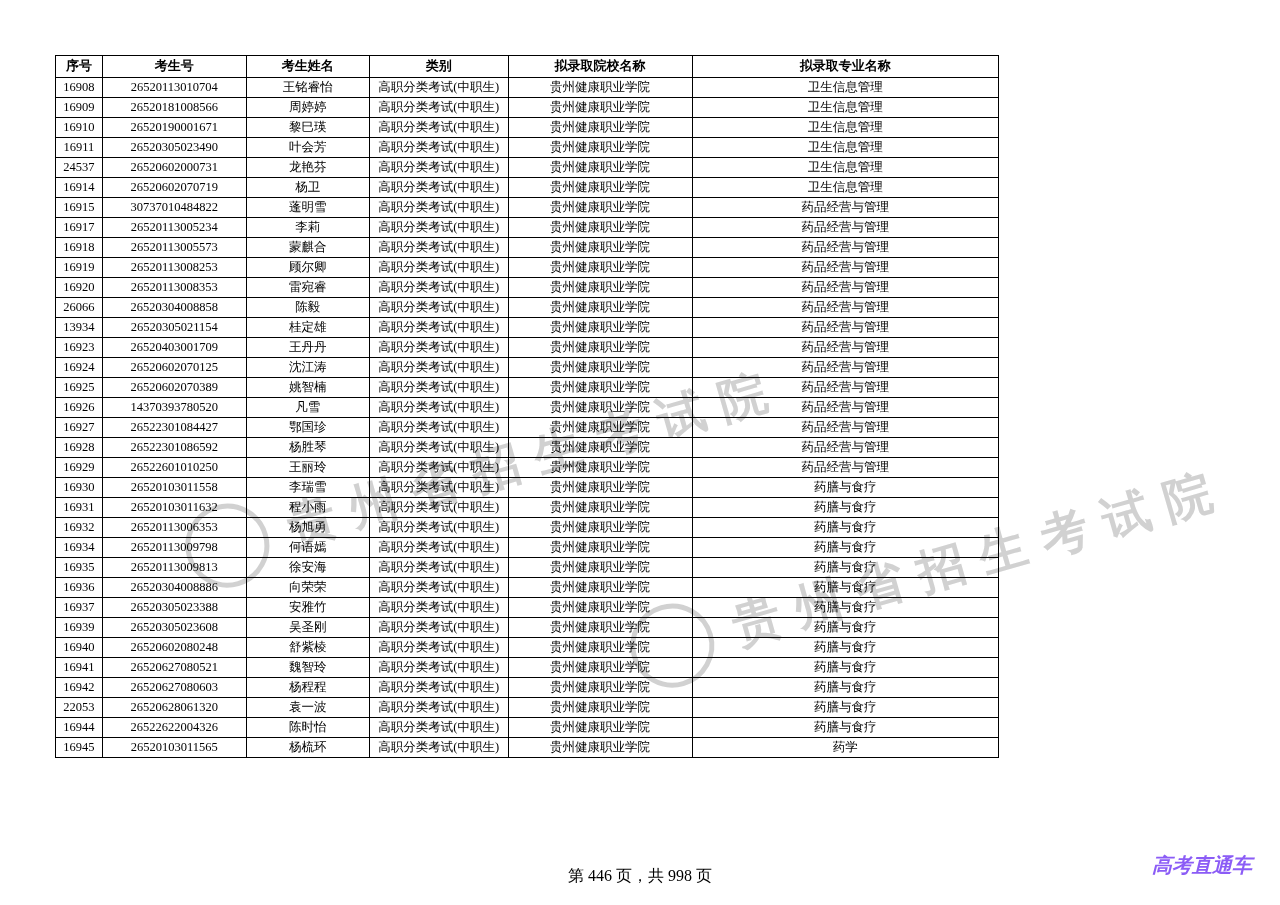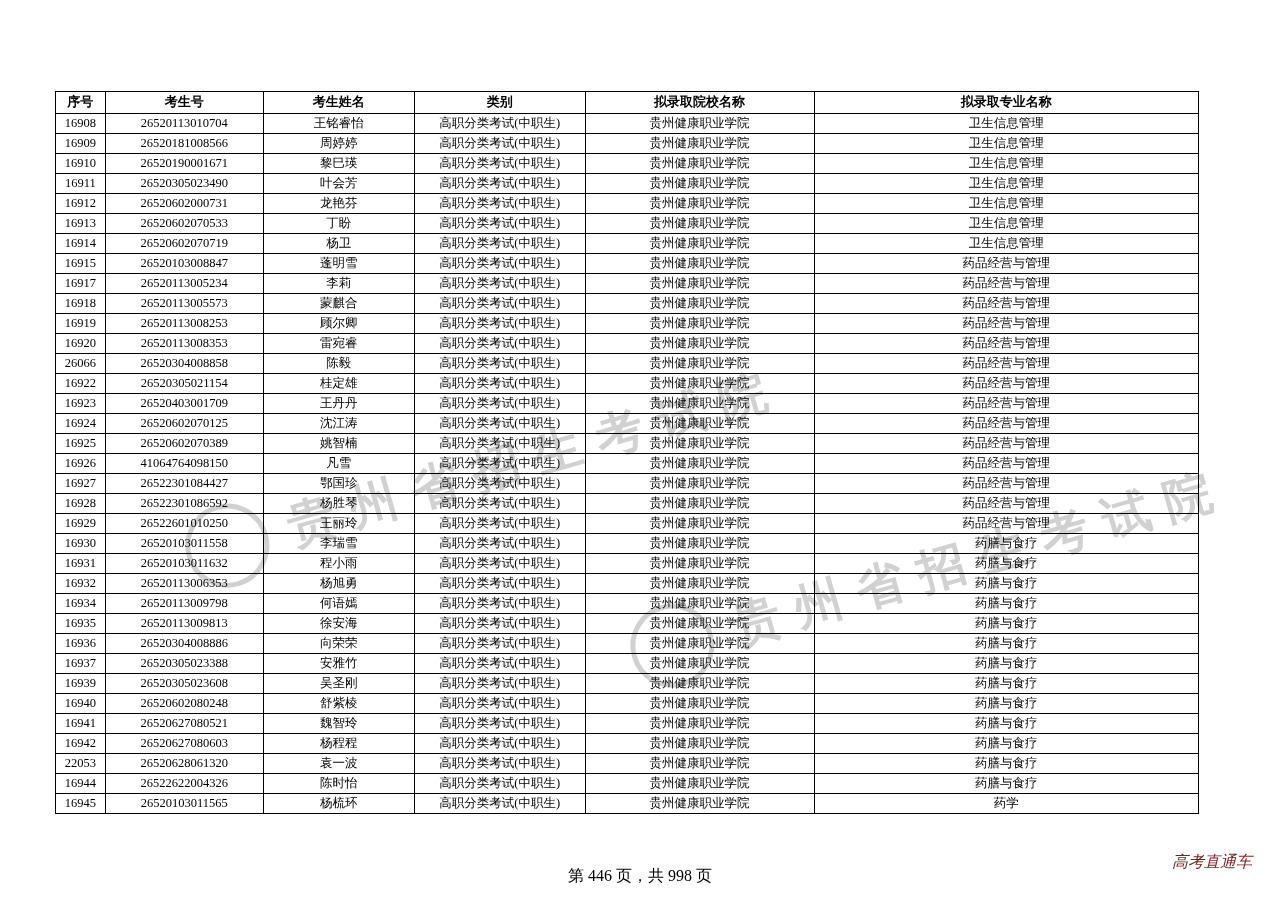--- a/index.html
+++ b/index.html
@@ -36,25 +36,24 @@
     border: 5px solid #c2c2c2;
     border-radius: 50%;
     flex: 0 0 auto;
     display: flex; align-items: center; justify-content: center;
     font-size: 30px; letter-spacing: 0;
   }
 
   table {
     position: absolute;
     left: 55px; top: 55px;
-    width: 1144px;
+    width: 944px;
     border-collapse: collapse;
     z-index: 2;
     background: transparent;
-    margin-top: 36px;
   }
   th, td {
     border: 1px solid #000;
     text-align: center;
     vertical-align: middle;
     font-size: 12.5px;
     height: 20px;
     padding: 0 2px;
     line-height: 1.1;
     background: transparent;
@@ -67,24 +66,24 @@
     left: 0; right: 0;
     top: 866px;
     text-align: center;
     font-size: 16px;
     z-index: 2;
   }
   .brand {
     position: absolute;
     right: 28px;
     top: 852px;
-    font-size: 16px;
-    font-weight: normal;
+    font-size: 20px;
+    font-weight: bold;
     font-style: italic;
-    color: #7f1d1d;
+    color: #8b5cf6;
     z-index: 2;
     font-family: "Liberation Sans", "DejaVu Sans", sans-serif;
   }
 </style>
 </head>
 <body>
 
 <div class="page">
 
   <div class="watermark wm1">
@@ -142,46 +141,38 @@
         </tr>
         <tr>
           <td>16911</td>
           <td>26520305023490</td>
           <td>叶会芳</td>
           <td>高职分类考试(中职生)</td>
           <td>贵州健康职业学院</td>
           <td>卫生信息管理</td>
         </tr>
         <tr>
-          <td>16912</td>
+          <td>24537</td>
           <td>26520602000731</td>
           <td>龙艳芬</td>
-          <td>高职分类考试(中职生)</td>
-          <td>贵州健康职业学院</td>
-          <td>卫生信息管理</td>
-        </tr>
-        <tr>
-          <td>16913</td>
-          <td>26520602070533</td>
-          <td>丁盼</td>
           <td>高职分类考试(中职生)</td>
           <td>贵州健康职业学院</td>
           <td>卫生信息管理</td>
         </tr>
         <tr>
           <td>16914</td>
           <td>26520602070719</td>
           <td>杨卫</td>
           <td>高职分类考试(中职生)</td>
           <td>贵州健康职业学院</td>
           <td>卫生信息管理</td>
         </tr>
         <tr>
           <td>16915</td>
-          <td>26520103008847</td>
+          <td>30737010484822</td>
           <td>蓬明雪</td>
           <td>高职分类考试(中职生)</td>
           <td>贵州健康职业学院</td>
           <td>药品经营与管理</td>
         </tr>
         <tr>
           <td>16917</td>
           <td>26520113005234</td>
           <td>李莉</td>
           <td>高职分类考试(中职生)</td>
@@ -214,21 +205,21 @@
         </tr>
         <tr>
           <td>26066</td>
           <td>26520304008858</td>
           <td>陈毅</td>
           <td>高职分类考试(中职生)</td>
           <td>贵州健康职业学院</td>
           <td>药品经营与管理</td>
         </tr>
         <tr>
-          <td>16922</td>
+          <td>13934</td>
           <td>26520305021154</td>
           <td>桂定雄</td>
           <td>高职分类考试(中职生)</td>
           <td>贵州健康职业学院</td>
           <td>药品经营与管理</td>
         </tr>
         <tr>
           <td>16923</td>
           <td>26520403001709</td>
           <td>王丹丹</td>
@@ -247,21 +238,21 @@
         <tr>
           <td>16925</td>
           <td>26520602070389</td>
           <td>姚智楠</td>
           <td>高职分类考试(中职生)</td>
           <td>贵州健康职业学院</td>
           <td>药品经营与管理</td>
         </tr>
         <tr>
           <td>16926</td>
-          <td>41064764098150</td>
+          <td>14370393780520</td>
           <td>凡雪</td>
           <td>高职分类考试(中职生)</td>
           <td>贵州健康职业学院</td>
           <td>药品经营与管理</td>
         </tr>
         <tr>
           <td>16927</td>
           <td>26522301084427</td>
           <td>鄂国珍</td>
           <td>高职分类考试(中职生)</td>

